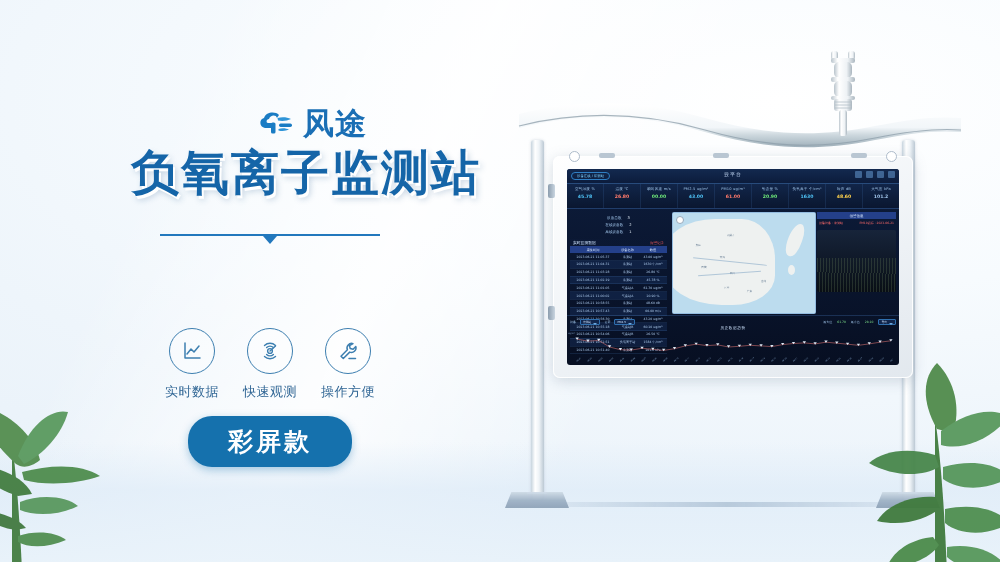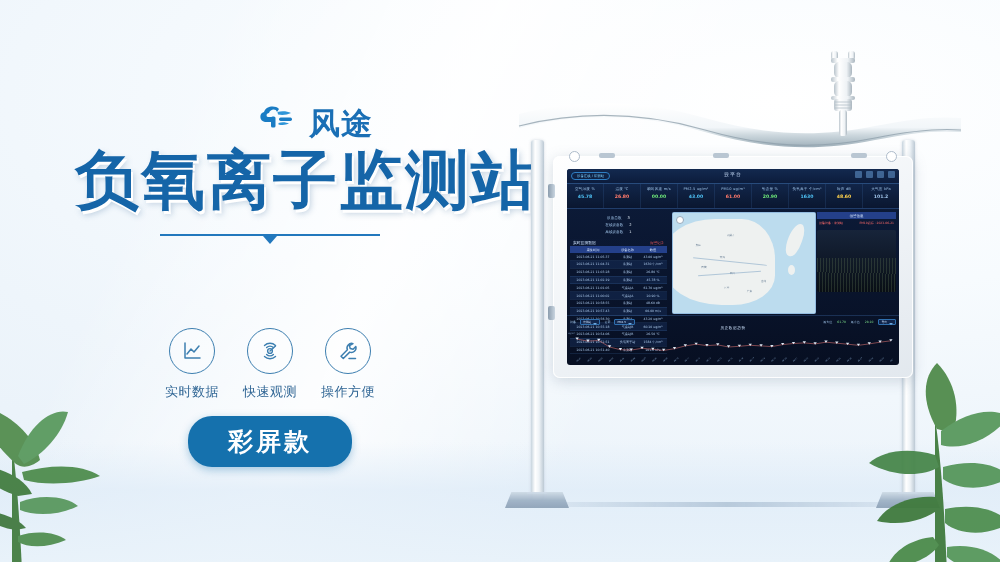--- a/index.html
+++ b/index.html
@@ -20,27 +20,27 @@
     pointer-events:none;
   }
   .ground{
     position:absolute;left:0;right:0;bottom:0;height:120px;
     background:linear-gradient(180deg, rgba(226,238,249,0) 0%, rgba(223,236,248,.75) 40%, rgba(232,242,250,.9) 100%);
   }
 
   
   .copy{position:absolute;left:0;top:0;width:540px;height:562px;}
 
-  .logo{position:absolute;left:258px;top:103px;display:flex;align-items:flex-start;gap:11px;}
+  .logo{position:absolute;left:258px;top:103px;display:flex;align-items:center;gap:5px;}
   .logo svg{display:block;}
   .logo-word{font-size:31px;font-weight:bold;color:#1a6fb5;letter-spacing:1px;
     font-family:"DejaVu Sans","Liberation Sans",sans-serif;}
 
   .headline{position:absolute;left:0;top:148px;width:612px;text-align:center;
-    font-size:64px;font-weight:bold;letter-spacing:2px;line-height:1;
+    font-size:48px;font-weight:bold;letter-spacing:2px;line-height:1;
     color:#1565a8;
     font-family:"DejaVu Sans","Liberation Sans",sans-serif;
     text-shadow:2px 3px 0 #ffffff, 3px 4px 6px rgba(40,90,140,.28);
   }
 
   .divider{position:absolute;left:0;top:234px;width:540px;display:flex;justify-content:center;}
   .divider .bar{position:relative;width:220px;height:2px;background:#2278bd;}
   .divider .bar:after{content:"";position:absolute;left:50%;top:2px;transform:translateX(-50%);
     width:0;height:0;border-left:7px solid transparent;border-right:7px solid transparent;
     border-top:8px solid #2278bd;}

